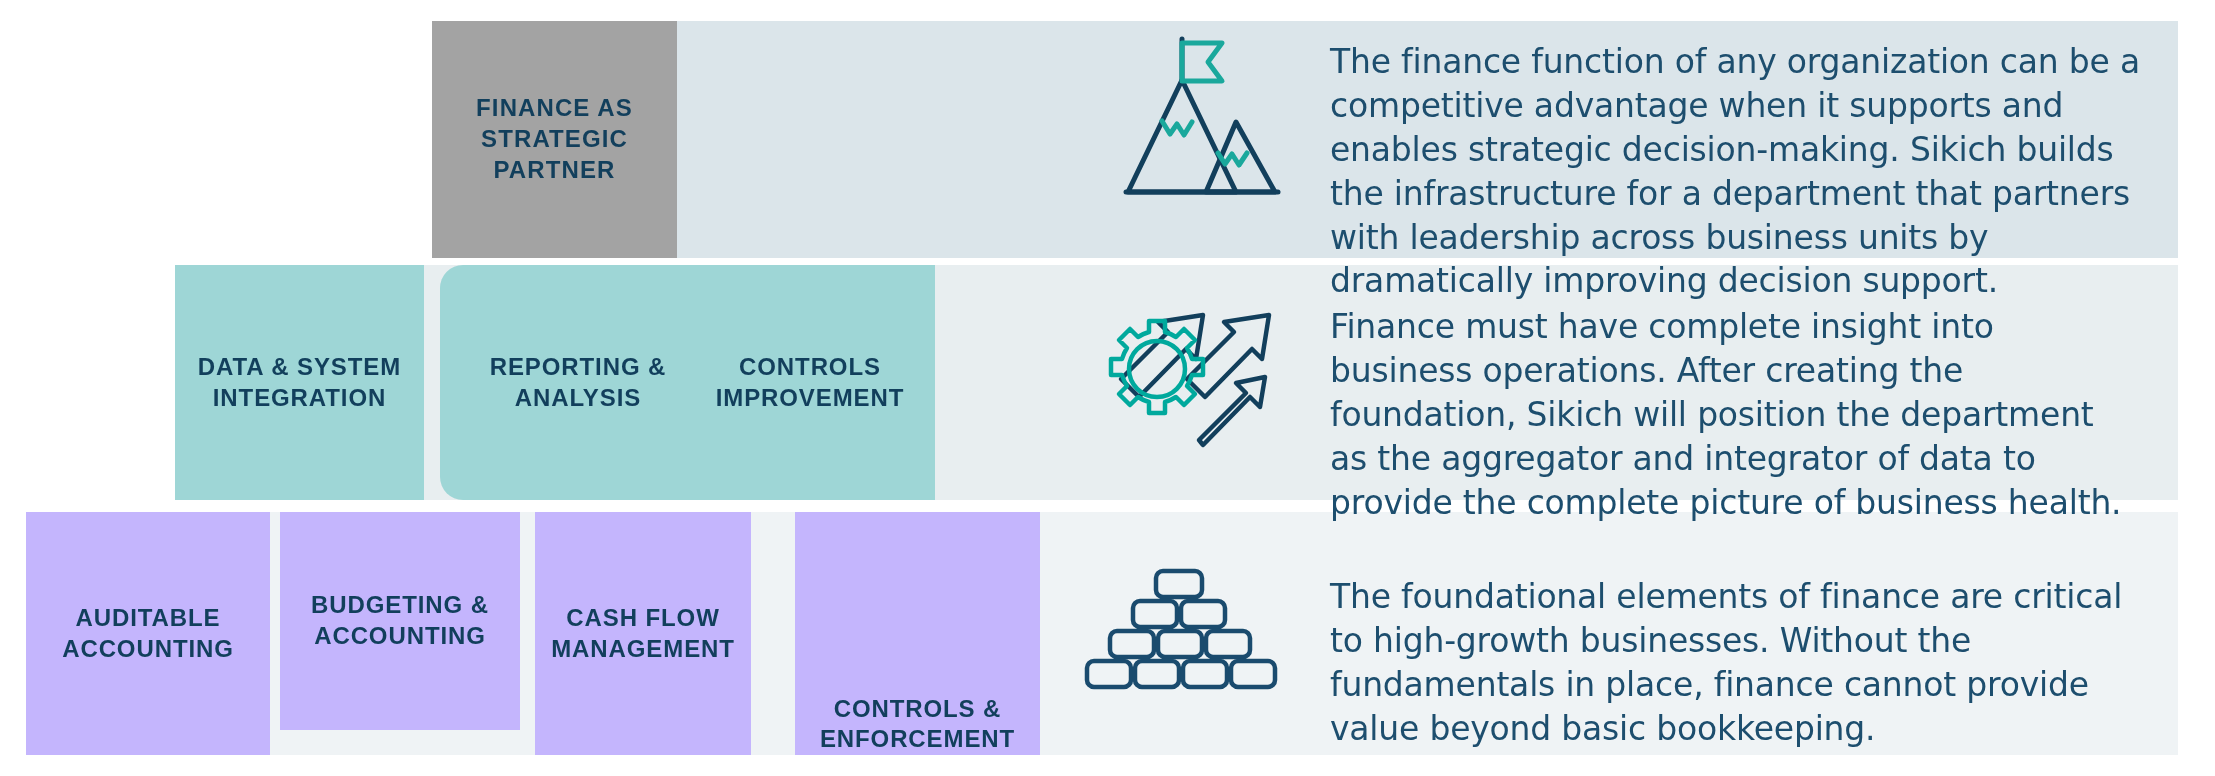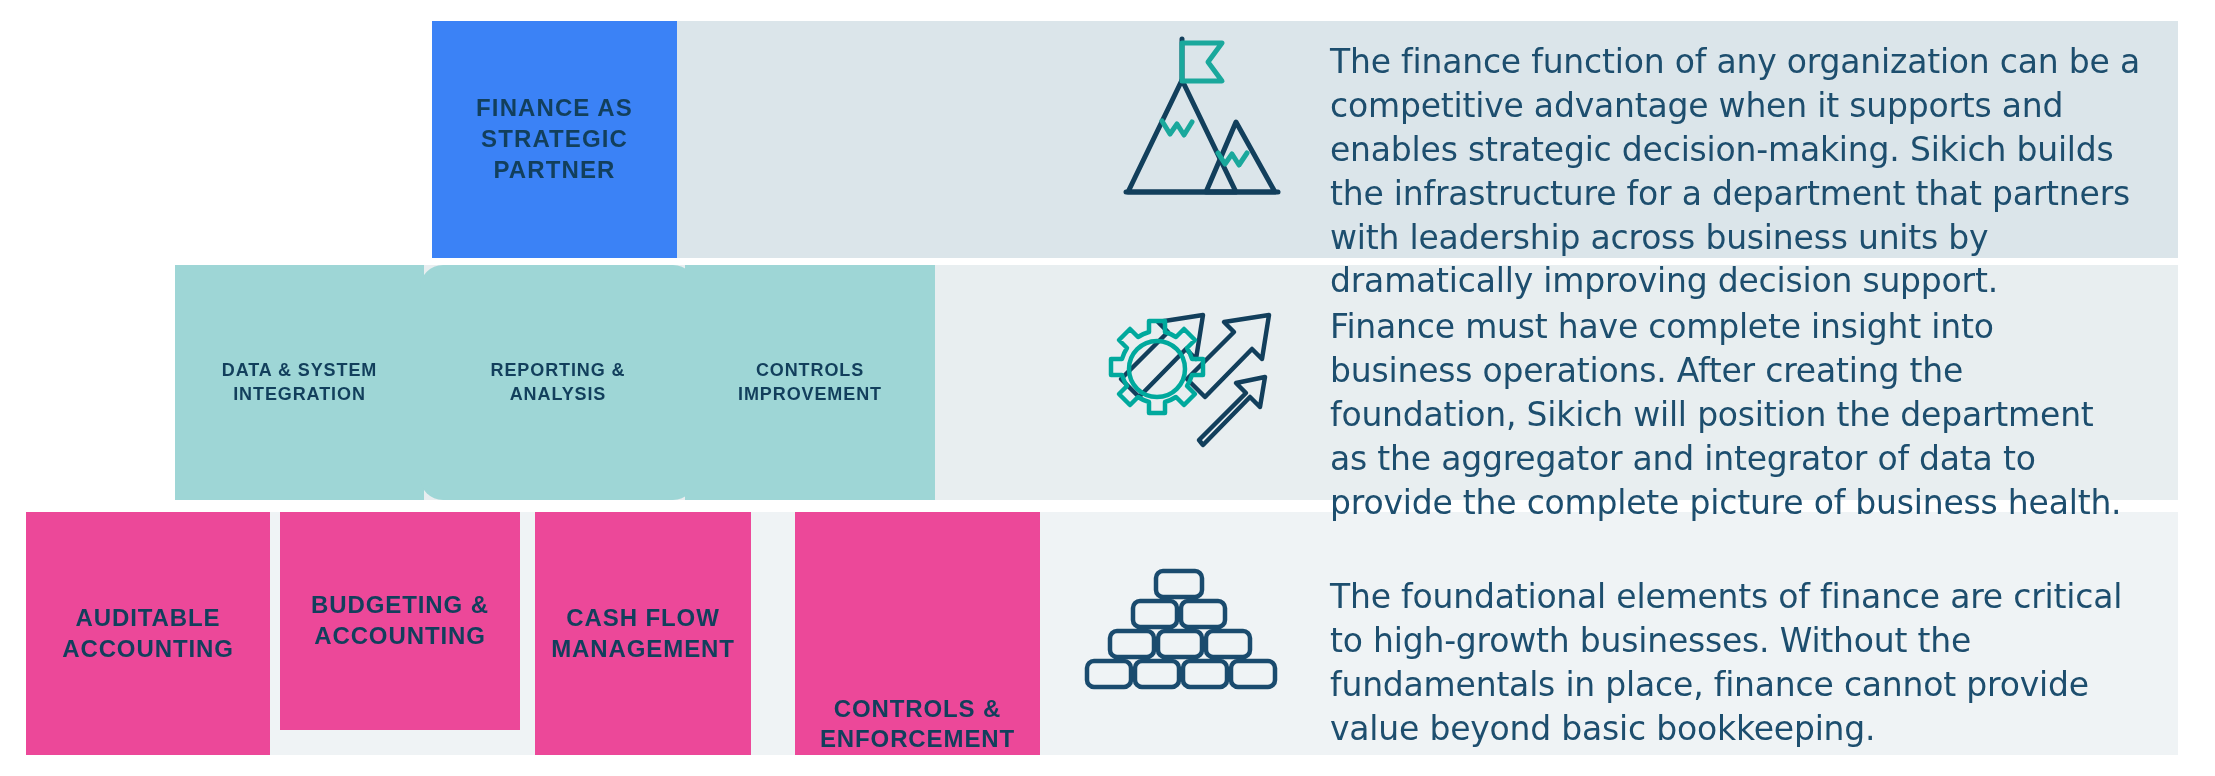--- a/index.html
+++ b/index.html
@@ -23,30 +23,30 @@
     display:flex;align-items:center;justify-content:center;
     text-align:center;
     color:#123f5c;
     font-weight:bold;
     letter-spacing:.5px;
     line-height:1.28;
     padding:0 8px;
   }
   .tile span{display:block;}
 
-  .tile-top{background:#3b82f6;font-size:24px;letter-spacing:1.1px;}
-  .tile-mid{background:#9ed6d6;font-size:18px;letter-spacing:.9px;justify-content:center;}
-  .tile-bot{background:#ec4899;font-size:24px;letter-spacing:.9px;}
+  .tile-top{background:#a3a3a3;font-size:24px;letter-spacing:1.1px;}
+  .tile-mid{background:#9ed6d6;font-size:24px;letter-spacing:.9px;justify-content:center;}
+  .tile-bot{background:#c4b5fd;font-size:24px;letter-spacing:.9px;}
 
   
   .t0{left:432px;top:21px;width:245px;height:237px;}
 
   
   .m0{left:175px;top:265px;width:249px;height:235px;}
-  .m1{left:420px;top:265px;width:276px;height:235px;border-radius:23px;}
+  .m1{left:440px;top:265px;width:276px;height:235px;border-radius:23px;}
   .m2{left:685px;top:265px;width:250px;height:235px;}
 
   
   .b0{left:26px; top:512px;width:244px;height:243px;}
   .b1{left:280px;top:512px;width:240px;height:218px;}
   .b2{left:535px;top:512px;width:216px;height:243px;}
   .b3{left:795px;top:512px;width:245px;height:243px;align-items:flex-end;}
 
   
   .icon{position:absolute;}

